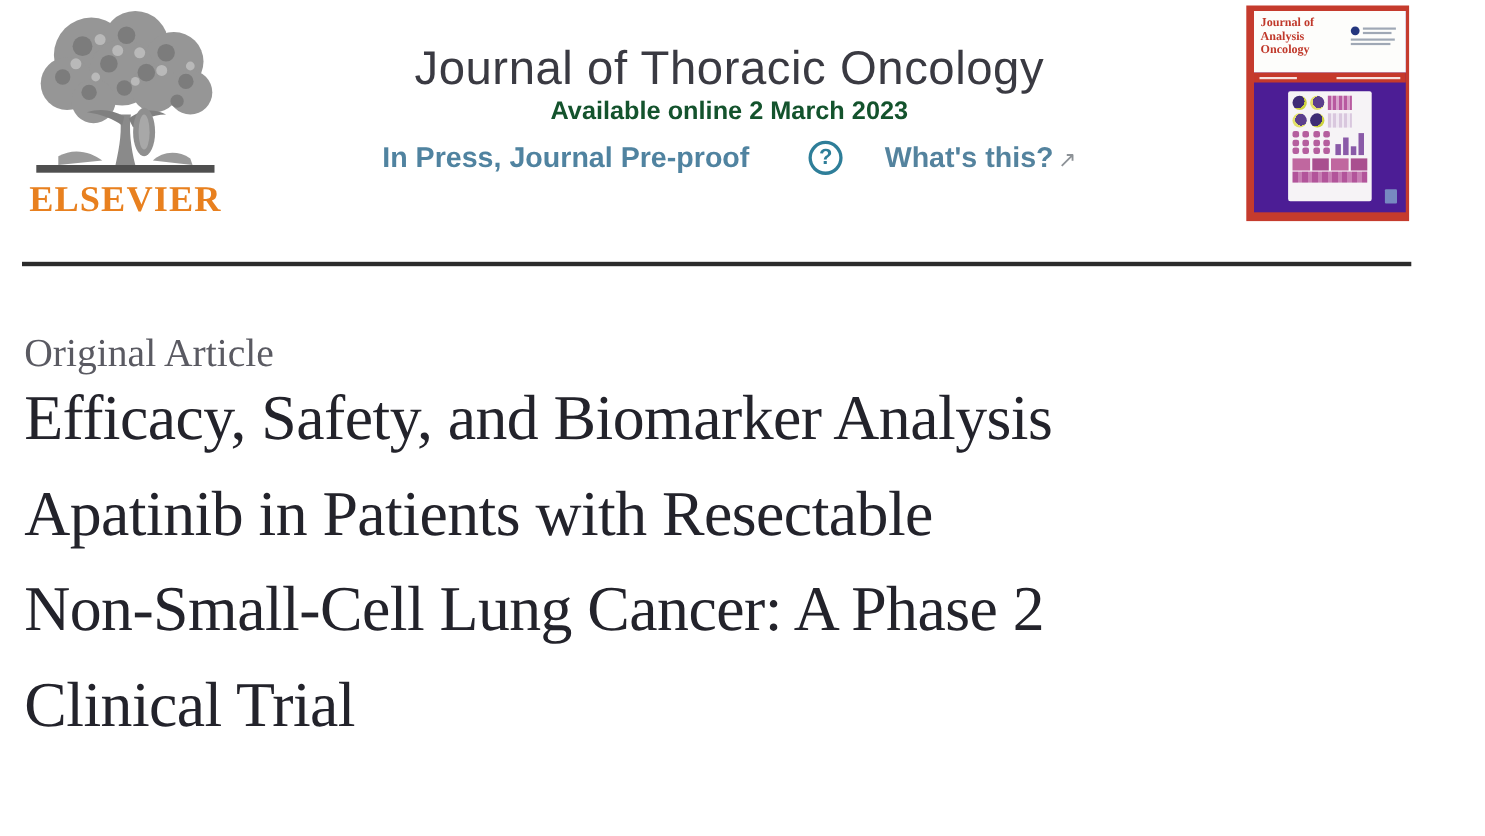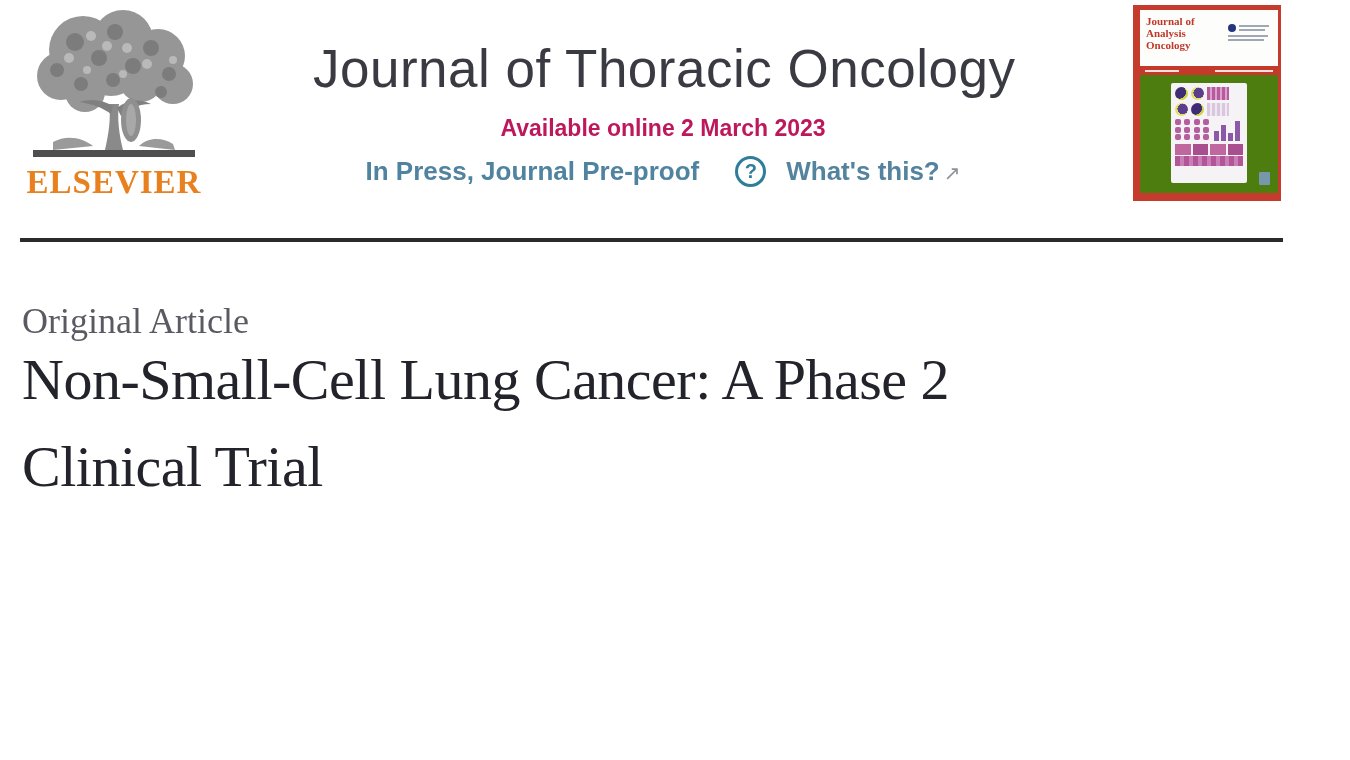--- a/index.html
+++ b/index.html
@@ -33,39 +33,38 @@
 
   
   .head-center {
     position: absolute;
     left: 663px; top: 38px;
     transform: translateX(-50%);
     width: 700px;
     text-align: center;
   }
   .journal-title {
-    font-size: 53px;
+    font-size: 43px;
     font-weight: 400;
     letter-spacing: 0.5px;
     color: #3A3A42;
     white-space: nowrap;
     cursor: pointer;
   }
   .available-online {
-    margin-top: 16px;
     font-size: 23px;
     font-weight: 700;
-    color: #be185d;
+    color: #14532d;
   }
   .links-row {
     margin-top: 14px;
     display: flex;
     align-items: center;
     justify-content: center;
-    gap: 20px;
+    gap: 38px;
   }
   .inpress-link {
     font-size: 26px;
     font-weight: 700;
     color: #5083A0;
     cursor: pointer;
     white-space: nowrap;
   }
   .help-circle {
     width: 31px; height: 31px;
@@ -98,21 +97,21 @@
   .cover {
     position: absolute;
     left: 1133px; top: 5px;
     width: 148px; height: 196px;
     background: #C53B2D;
     padding: 5px 3px 8px 7px;
     cursor: pointer;
   }
   .cover-inner {
     width: 100%; height: 100%;
-    background: #4d7c0f;
+    background: #4c1d95;
     display: flex;
     flex-direction: column;
   }
   .cover-head {
     background: #FDFDFB;
     height: 56px;
     padding: 5px 4px 3px 6px;
     display: flex;
     justify-content: space-between;
   }
@@ -340,17 +339,19 @@
         <div class="cover-mark"></div>
       </div>
     </div>
   </div>
 
   <div class="divider"></div>
 
   <div class="category">Original Article</div>
 
   <h1 class="article-title">
+    <div>Efficacy, Safety, and Biomarker Analysis</div>
+    <div>Apatinib in Patients with Resectable</div>
     <div>Non-Small-Cell Lung Cancer: A Phase 2</div>
     <div>Clinical Trial</div>
   </h1>
 
 </div>
 
 </body></html>

